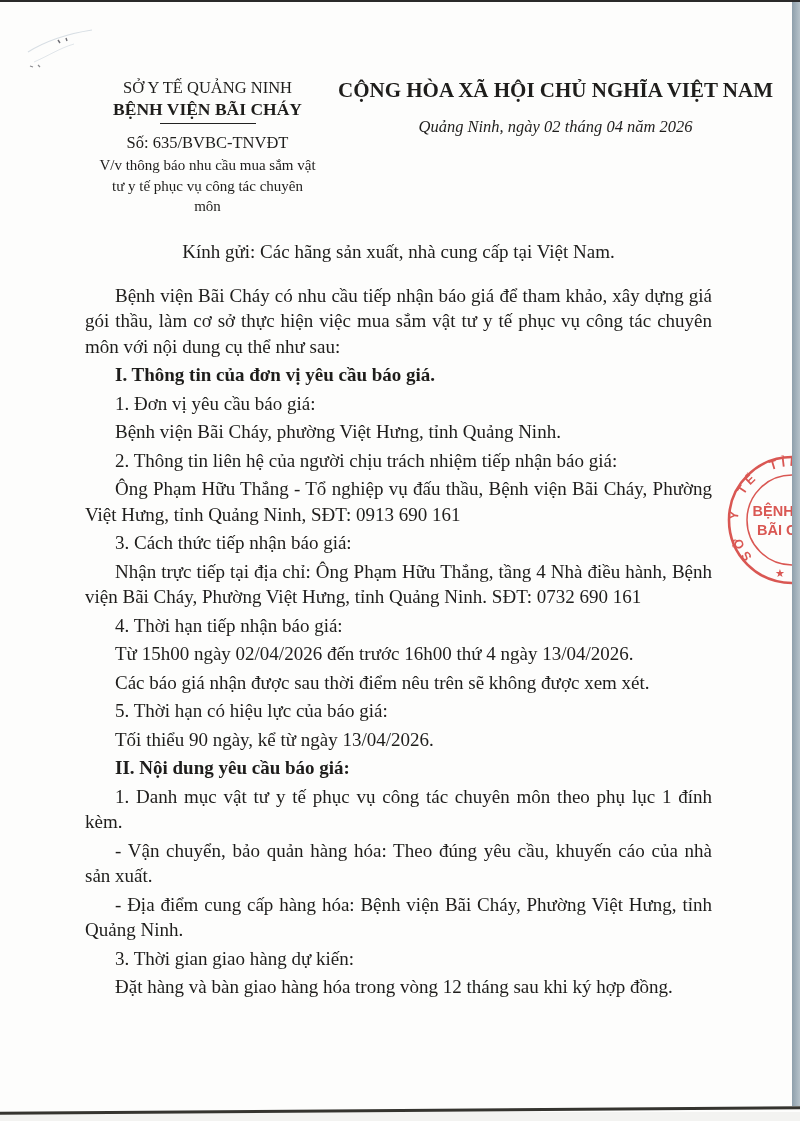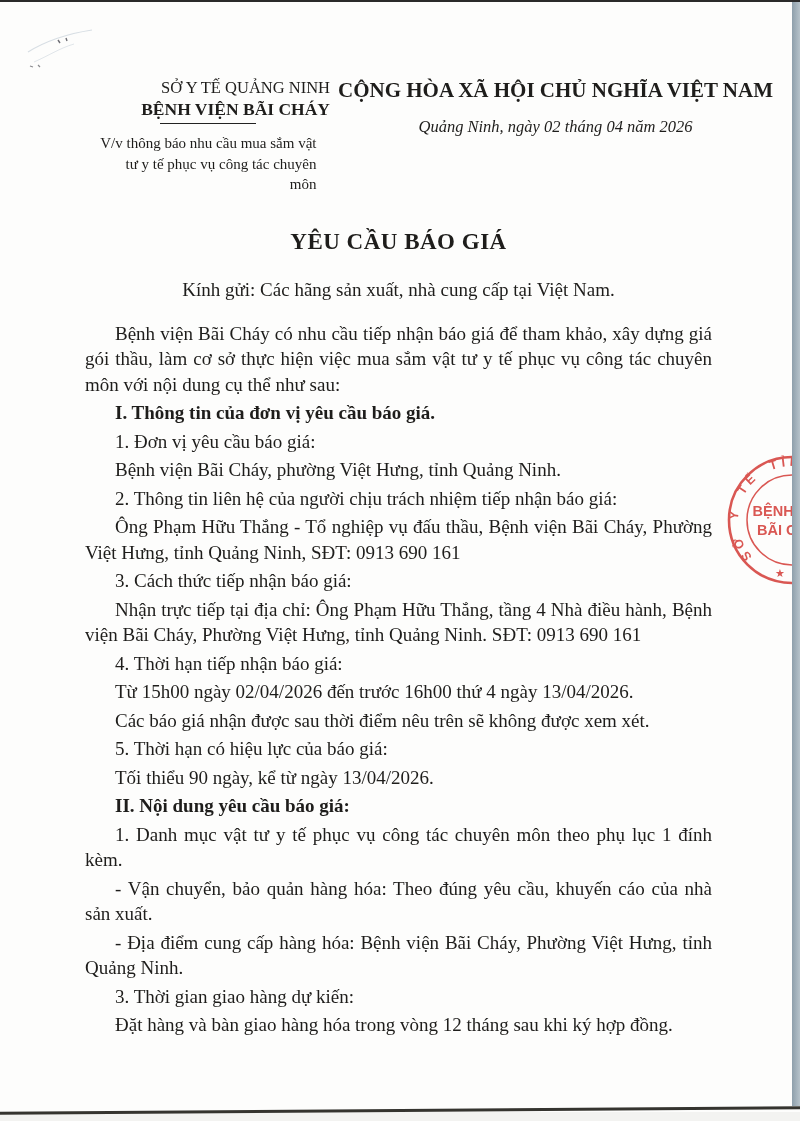--- a/index.html
+++ b/index.html
@@ -16,21 +16,21 @@
   .right-edge{position:absolute;top:2px;right:0;width:8px;height:1104px;
     background:linear-gradient(to right,#8e9fab,#b6c2ca);z-index:6;}
   .below-edge{position:absolute;top:1112px;left:0;right:0;bottom:0;background:#f3f3f1;z-index:5;}
   .bottom-edge{position:absolute;top:1109px;left:-12px;width:830px;height:3px;background:#35342f;
     transform:rotate(-0.4deg);z-index:6;}
   .pencil{position:absolute;left:14px;top:18px;z-index:1;}
 
   .content{position:relative;padding:78px 88px 0 85px;z-index:2;}
 
   .header{display:flex;align-items:flex-start;}
-  .header-left{width:245px;flex-shrink:0;text-align:right;}
+  .header-left{width:245px;flex-shrink:0;text-align:center;}
   .dept{font-size:16.5px;}
   .org{font-size:17.5px;font-weight:bold;margin-top:1px;}
   .org-underline{width:96px;border-bottom:1.5px solid #222;margin:3px auto 9px auto;}
   .doc-number{font-size:16.5px;margin-top:7px;}
   .subject{font-size:15px;line-height:20.5px;width:218px;margin:2px auto 0 auto;}
 
   .header-right{flex:1;text-align:center;padding-left:8px;}
   .national-title{font-size:21px;font-weight:bold;white-space:nowrap;}
   .motto{display:inline-block;font-size:17.5px;font-weight:bold;margin-top:2px;
     padding:0 4px 2px 4px;border-bottom:1.6px solid #161616;}
@@ -61,40 +61,40 @@
     <path d="M16 48 l3 1 M24 47 l2 2" stroke="#5a5a60" stroke-width="1.2" fill="none" opacity="0.7"></path>
   </svg>
 
   <div class="content">
 
     <div class="header">
       <div class="header-left">
         <div class="dept">SỞ Y TẾ QUẢNG NINH</div>
         <div class="org">BỆNH VIỆN BÃI CHÁY</div>
         <div class="org-underline"></div>
+        <div class="doc-number">Số: 635/BVBC-TNVĐT</div>
         <div class="subject">V/v thông báo nhu cầu mua sắm vật tư y tế phục vụ công tác chuyên môn</div>
       </div>
       <div class="header-right">
         <div class="national-title">CỘNG HÒA XÃ HỘI CHỦ NGHĨA VIỆT NAM</div>
         <div class="place-date">Quảng Ninh, ngày 02 tháng 04 năm 2026</div>
       </div>
     </div>
 
-    <div class="doc-title">YÊU CẦU BÁO GIÁ</div>
     <div class="salutation">Kính gửi: Các hãng sản xuất, nhà cung cấp tại Việt Nam.</div>
 
     <div class="body">
         <p class="para">Bệnh viện Bãi Cháy có nhu cầu tiếp nhận báo giá để tham khảo, xây dựng giá gói thầu, làm cơ sở thực hiện việc mua sắm vật tư y tế phục vụ công tác chuyên môn với nội dung cụ thể như sau:</p>
         <p class="para bold">I. Thông tin của đơn vị yêu cầu báo giá.</p>
         <p class="para">1. Đơn vị yêu cầu báo giá:</p>
         <p class="para">Bệnh viện Bãi Cháy, phường Việt Hưng, tỉnh Quảng Ninh.</p>
         <p class="para">2. Thông tin liên hệ của người chịu trách nhiệm tiếp nhận báo giá:</p>
         <p class="para">Ông Phạm Hữu Thắng - Tổ nghiệp vụ đấu thầu, Bệnh viện Bãi Cháy, Phường Việt Hưng, tỉnh Quảng Ninh, SĐT: 0913 690 161</p>
         <p class="para">3. Cách thức tiếp nhận báo giá:</p>
-        <p class="para">Nhận trực tiếp tại địa chỉ: Ông Phạm Hữu Thắng, tầng 4 Nhà điều hành, Bệnh viện Bãi Cháy, Phường Việt Hưng, tỉnh Quảng Ninh. SĐT: 0913 690 161</p>
+        <p class="para">Nhận trực tiếp tại địa chỉ: Ông Phạm Hữu Thắng, tầng 4 Nhà điều hành, Bệnh viện Bãi Cháy, Phường Việt Hưng, tỉnh Quảng Ninh. SĐT: 0732 690 161</p>
         <p class="para">4. Thời hạn tiếp nhận báo giá:</p>
         <p class="para">Từ 15h00 ngày 02/04/2026 đến trước 16h00 thứ 4 ngày 13/04/2026.</p>
         <p class="para">Các báo giá nhận được sau thời điểm nêu trên sẽ không được xem xét.</p>
         <p class="para">5. Thời hạn có hiệu lực của báo giá:</p>
         <p class="para">Tối thiểu 90 ngày, kể từ ngày 13/04/2026.</p>
         <p class="para bold">II. Nội dung yêu cầu báo giá:</p>
         <p class="para">1. Danh mục vật tư y tế phục vụ công tác chuyên môn theo phụ lục 1 đính kèm.</p>
         <p class="para">- Vận chuyển, bảo quản hàng hóa: Theo đúng yêu cầu, khuyến cáo của nhà sản xuất.</p>
         <p class="para">- Địa điểm cung cấp hàng hóa: Bệnh viện Bãi Cháy, Phường Việt Hưng, tỉnh Quảng Ninh.</p>
         <p class="para">3. Thời gian giao hàng dự kiến:</p>

